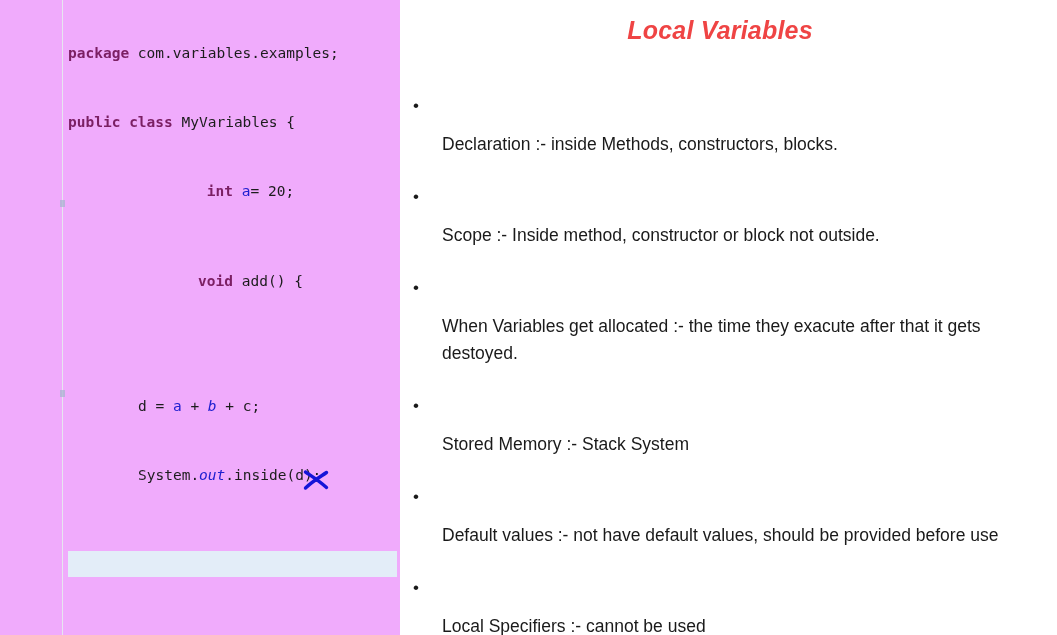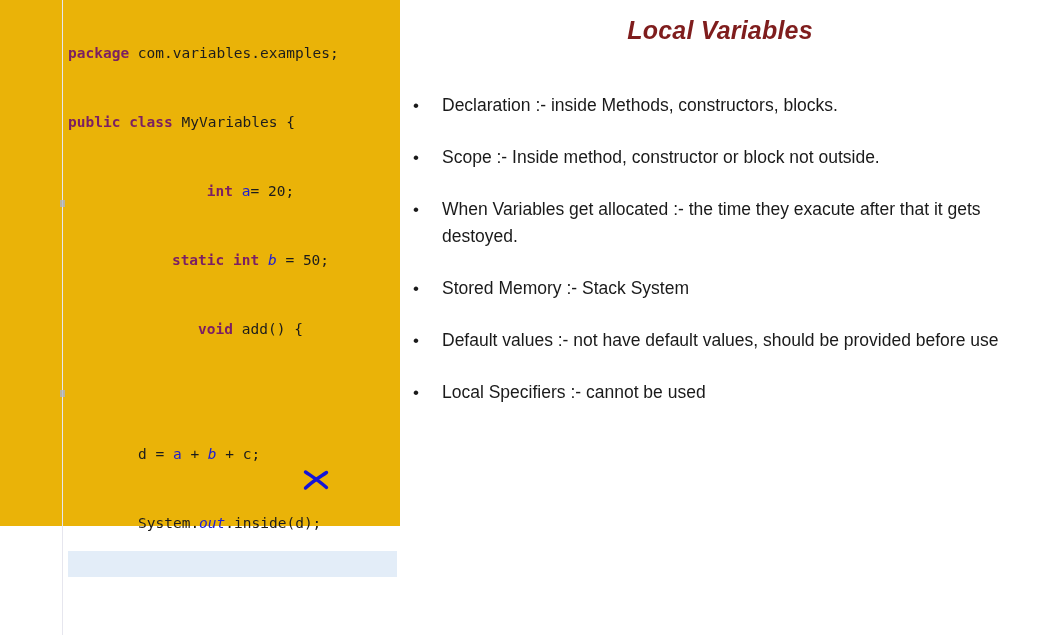--- a/index.html
+++ b/index.html
@@ -14,22 +14,22 @@
     overflow: hidden;
     font-family: "Liberation Sans", sans-serif;
   }
 
   
   #code-pane {
     position: absolute;
     left: 0;
     top: 0;
     width: 400px;
-    height: 526px;
-    background: #eab308;
+    height: 635px;
+    background: #f0abfc;
   }
   
   #editor-left-rule {
     position: absolute;
     left: 62px;
     top: 0;
     width: 1px;
     height: 635px;
     background: #e6e6ee;
   }
@@ -96,21 +96,21 @@
   }
   #slide-title {
     position: absolute;
     left: 0;
     top: 16px;
     width: 640px;
     text-align: center;
     font-size: 25px;
     font-weight: bold;
     font-style: italic;
-    color: #7f1d1d;
+    color: #ef4444;
     letter-spacing: .2px;
   }
   #bullet-list {
     position: absolute;
     left: 8px;
     top: 92px;
     width: 640px;
   }
   .bullet-row {
     display: flex;
@@ -125,40 +125,40 @@
     color: #1a1a1a;
     text-align: left;
     padding-left: 5px;
     box-sizing: border-box;
   }
   .bullet-text {
     flex: 1;
     font-size: 17.5px;
     line-height: 27px;
     color: #1a1a1a;
+    margin-top: 39px;
   }
 </style>
 </head>
 <body>
 
 <div id="code-pane">
 
   <div id="editor-left-rule"></div>
   <div class="gutter-mark" id="gutter-mark-add"></div>
   <div class="gutter-mark" id="gutter-mark-multiply"></div>
   <div id="current-line-highlight"></div>
 
   <div id="code-text">
 <div class="ln"><span class="kw">package</span><span class="plain"> com.variables.examples;</span></div>
 
 <div class="ln gap"><span class="kw">public</span> <span class="kw">class</span><span class="plain"> MyVariables {</span></div>
 
 <div class="ln gap ind1"><span class="kw">int</span> <span class="fld">a</span><span class="plain">= 20;</span></div>
 
-<div class="ln gap ind1"><span class="kw">static</span> <span class="kw">int</span> <span class="fld-i">b</span><span class="plain"> = 50;</span></div>
 
 <div class="ln gap ind1"><span class="kw">void</span><span class="plain"> add() {</span></div>
 
 
 <div class="ln ind2"><span class="plain">d = </span><span class="fld">a</span><span class="plain"> + </span><span class="fld-i">b</span><span class="plain"> + c;</span></div>
 
 <div class="ln gap ind2"><span class="plain">System.</span><span class="stat">out</span><span class="plain">.inside(d);</span></div>
 
 
 

